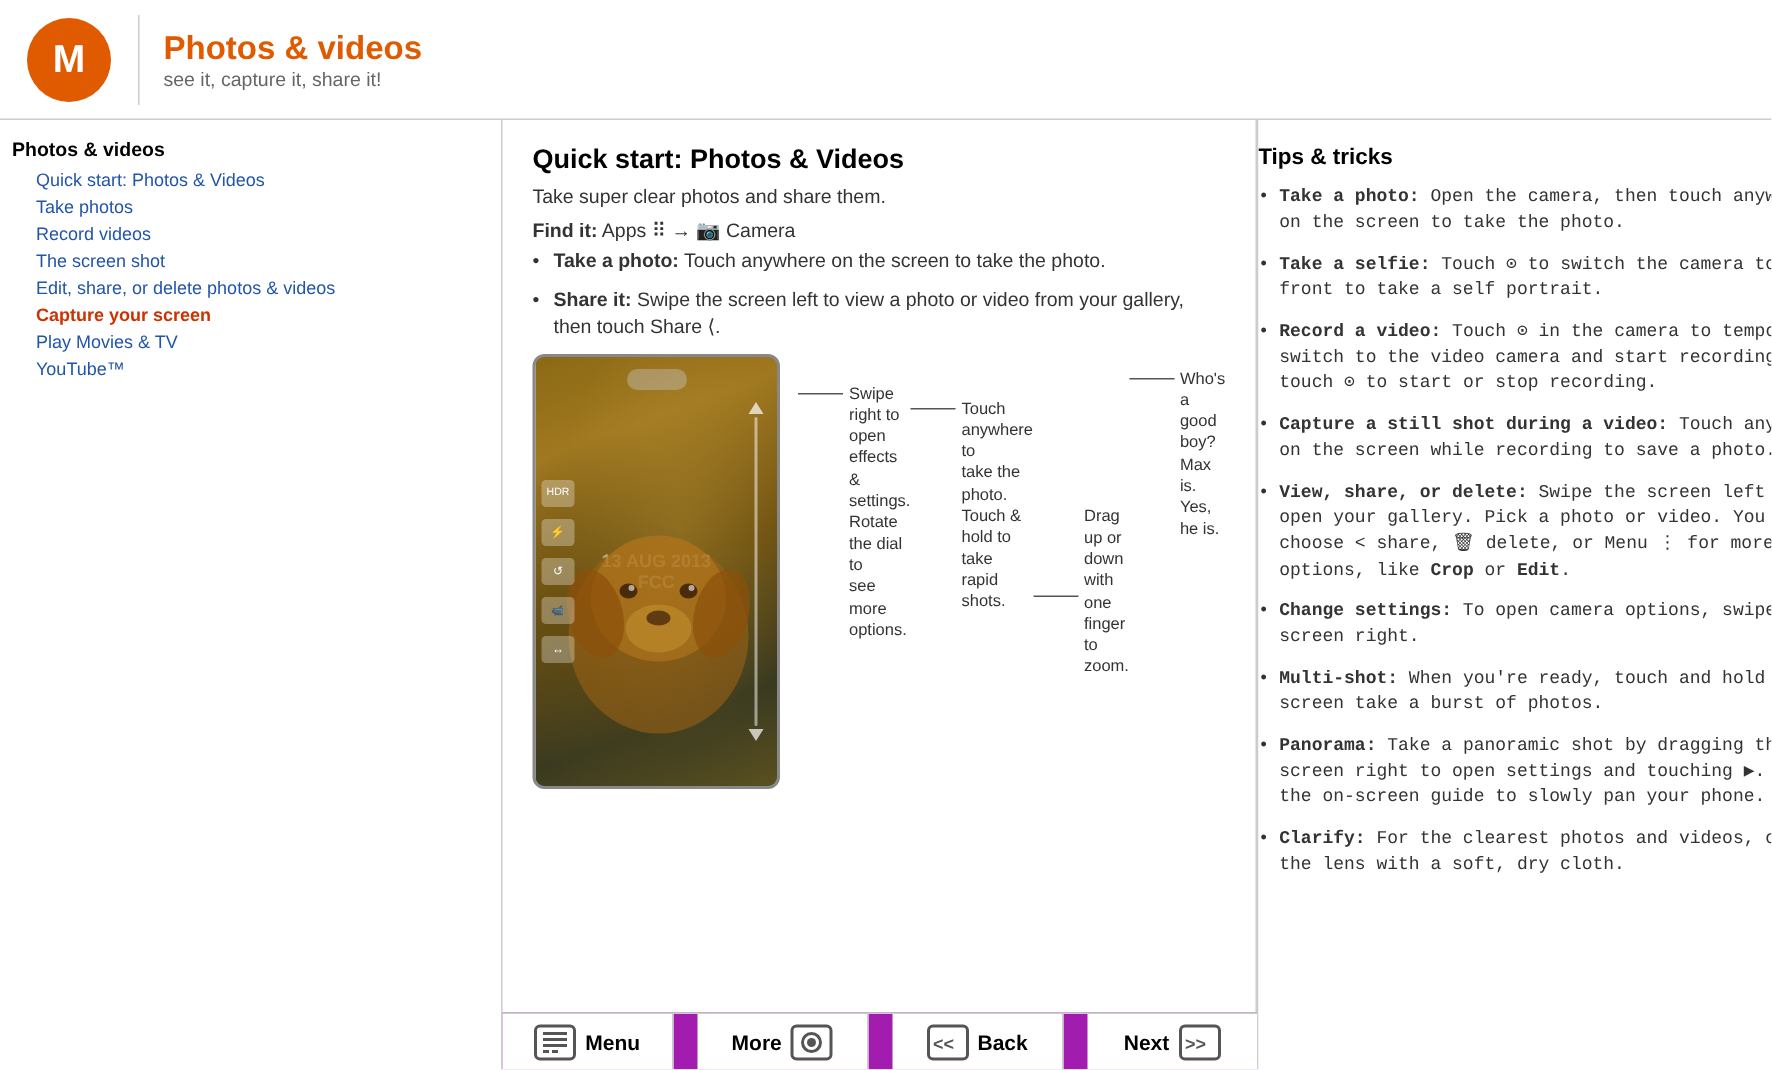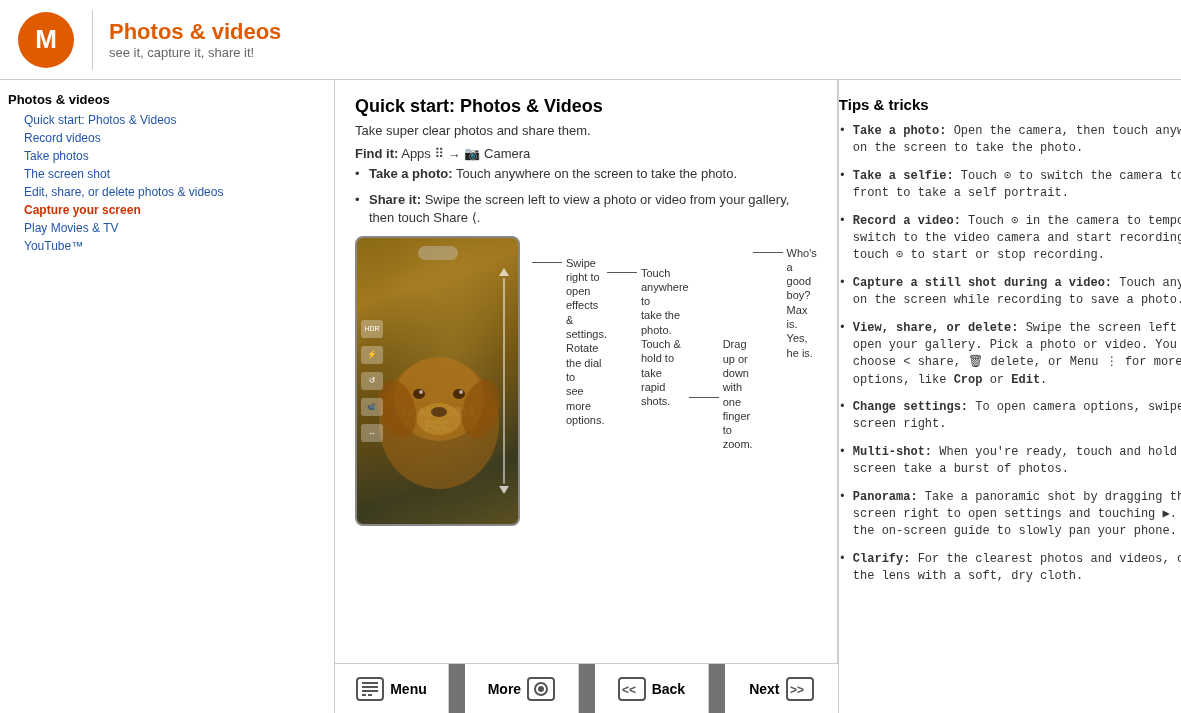--- a/index.html
+++ b/index.html
@@ -80,22 +80,22 @@
       font-weight: bold;
     }
     .sidebar-nav li.indent {
       padding-left: 16px;
     }
 
     
     .bottom-bar {
       display: flex;
       border-top: 1px solid #ccc;
-      background: #737373;
-      height: 50px;
+      background: #a21caf;
+      height: 38px;
       gap: 16px;
     }
     .bottom-btn {
       display: flex;
       align-items: center;
       justify-content: center;
       gap: 6px;
       flex: 1;
       font-size: 14px;
       font-weight: bold;
@@ -194,21 +194,20 @@
     .date-overlay {
       position: absolute;
       top: 50%;
       left: 50%;
       transform: translate(-50%, -50%);
       text-align: center;
       color: rgba(255,255,255,0.5);
       font-size: 12px;
       font-weight: bold;
       pointer-events: none;
-      margin-top: 38px;
     }
     .camera-controls-left {
       position: absolute;
       left: 4px;
       top: 50%;
       transform: translateY(-50%);
       display: flex;
       flex-direction: column;
       gap: 8px;
     }
@@ -331,22 +330,22 @@
     <p>see it, capture it, share it!</p>
   </div>
 </div>
 
 <div class="main-content">
 
   <div class="sidebar">
     <div class="sidebar-title">Photos &amp; videos</div>
     <ul class="sidebar-nav">
       <li class="indent">Quick start: Photos &amp; Videos</li>
+      <li class="indent">Take photos</li>
       <li class="indent">Record videos</li>
-      <li class="indent">Take photos</li>
       <li class="indent">The screen shot</li>
       <li class="indent">Edit, share, or delete photos &amp; videos</li>
       <li class="indent active">Capture your screen</li>
       <li class="indent">Play Movies &amp; TV</li>
       <li class="indent">YouTube™</li>
     </ul>
   </div>
 
   <div style="display:flex;flex-direction:column;flex:1;border-right:1px solid #ccc;">
     <div class="center-content">

